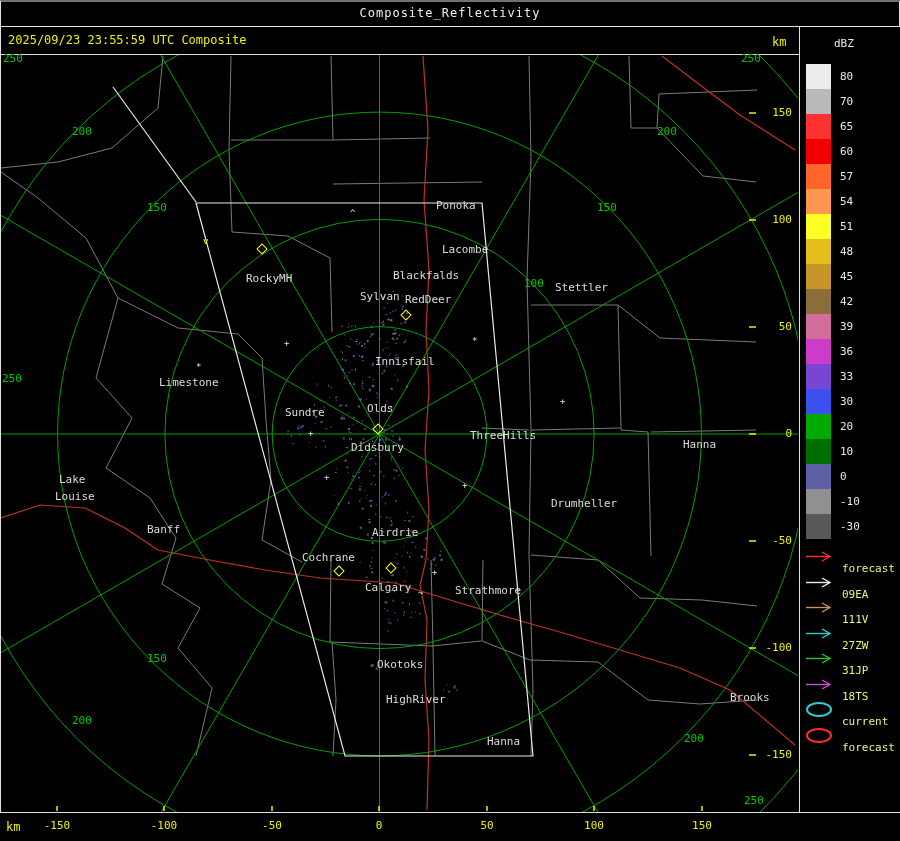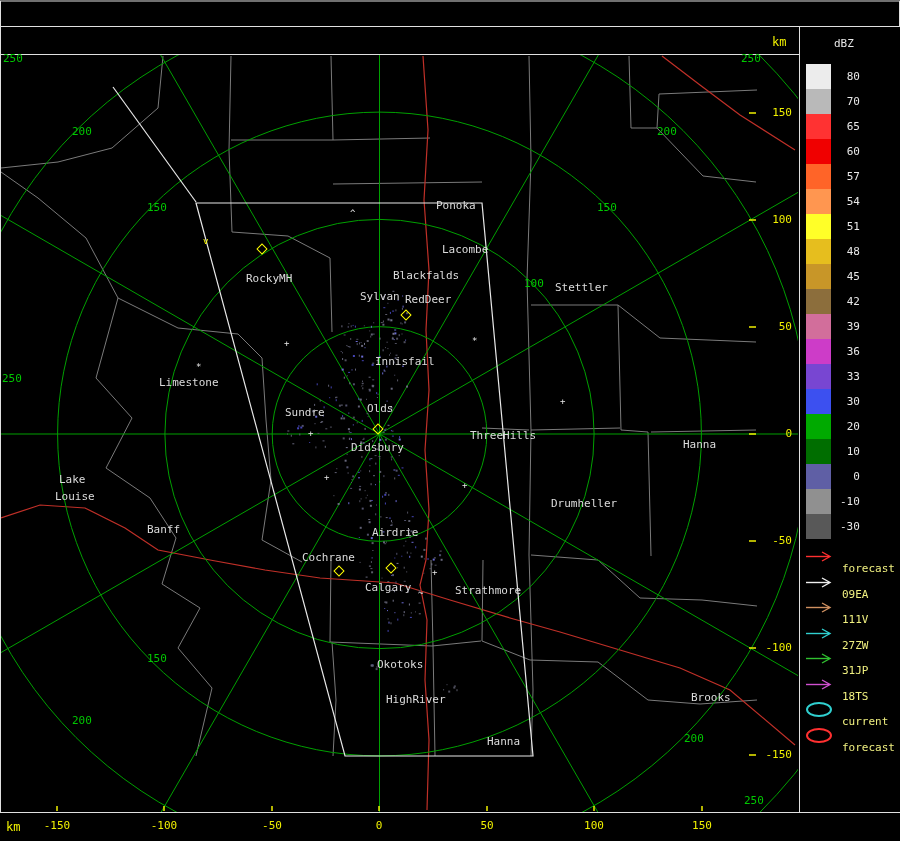--- a/index.html
+++ b/index.html
@@ -13,21 +13,21 @@
   .km-bottom{position:absolute;left:6px;top:820px;color:#f0f000;font-size:12px;}
   .x-label{position:absolute;top:819px;transform:translateX(-50%);color:#f0f000;font-size:11px;}
   .y-label{position:absolute;left:754px;width:38px;text-align:right;color:#f0f000;font-size:11px;}
   .ring-label{position:absolute;color:#00c800;font-size:11px;}
   .city{position:absolute;color:#dcdcdc;font-size:11px;white-space:nowrap;}
   .mark{position:absolute;font-size:9px;color:#e8e8e8;}
   .diamond{position:absolute;width:6px;height:6px;border:1px solid #ffff00;transform:rotate(45deg);}
   .panel{position:absolute;left:800px;top:27px;width:100px;height:785px;background:#000;}
   .cb-unit{position:absolute;left:34px;top:10px;color:#e8e8e8;font-size:11px;}
   .cb-wrap{position:absolute;left:6px;top:37px;}
-  .cb-row{display:flex;align-items:center;height:25px;justify-content:space-between;}
+  .cb-row{display:flex;align-items:center;height:25px;}
   .cb-swatch{width:25px;height:25px;}
   .cb-label{margin-left:9px;color:#e8e8e8;font-size:11px;}
   .lg-wrap{position:absolute;left:4px;top:517px;}
   .lg-row{display:flex;align-items:center;height:25.5px;}
   .lg-label{margin-left:4px;color:#f0f080;font-size:11px;margin-top:24px;}
 </style>
 </head>
 <body>
 
 <div class="stage">
@@ -476,21 +476,25 @@
       <line x1="0" y1="1" x2="900" y2="1"></line>
       <line x1="0" y1="26.5" x2="900" y2="26.5"></line>
       <line x1="0" y1="54.5" x2="799" y2="54.5"></line>
       <line x1="799.5" y1="26.5" x2="799.5" y2="812.5"></line>
       <line x1="0" y1="812.5" x2="900" y2="812.5"></line>
       <line x1="0.5" y1="1" x2="0.5" y2="812.5"></line>
       <line x1="899.5" y1="1" x2="899.5" y2="812.5"></line>
     </g>
   </svg>
 
-
+  <div class="titlebar">
+    <span>Composite_Reflectivity</span>
+  </div>
+
+  <div class="timestamp">2025/09/23 23:55:59 UTC Composite</div>
   <div class="km-top">km</div>
 
   <div id="ring-labels">
       <div class="ring-label" style="left: 3px; top: 52px; color: rgb(0, 200, 0);">250</div>
       <div class="ring-label" style="left: 72px; top: 125px; color: rgb(0, 200, 0);">200</div>
       <div class="ring-label" style="left: 147px; top: 201px; color: rgb(0, 200, 0);">150</div>
       <div class="ring-label" style="left: 524px; top: 277px; color: rgb(0, 200, 0);">100</div>
       <div class="ring-label" style="left: 597px; top: 201px; color: rgb(0, 200, 0);">150</div>
       <div class="ring-label" style="left: 657px; top: 125px; color: rgb(0, 200, 0);">200</div>
       <div class="ring-label" style="left: 741px; top: 52px; color: rgb(0, 200, 0);">250</div>
@@ -518,21 +522,21 @@
       <div class="city" style="left: 59px; top: 473px;">Lake</div>
       <div class="city" style="left: 55px; top: 490px;">Louise</div>
       <div class="city" style="left: 551px; top: 485px; margin-top: 12px;">Drumheller</div>
       <div class="city" style="left: 147px; top: 523px;">Banff</div>
       <div class="city" style="left: 372px; top: 526px;">Airdrie</div>
       <div class="city" style="left: 302px; top: 551px;">Cochrane</div>
       <div class="city" style="left: 365px; top: 581px;">Calgary</div>
       <div class="city" style="left: 455px; top: 584px;">Strathmore</div>
       <div class="city" style="left: 377px; top: 658px;">Okotoks</div>
       <div class="city" style="left: 386px; top: 693px;">HighRiver</div>
-      <div class="city" style="left: 691px; top: 691px; text-align: right;">Brooks</div>
+      <div class="city" style="left: 730px; top: 691px; text-align: right;">Brooks</div>
       <div class="city" style="left: 487px; top: 735px;">Hanna</div>
     </div>
   <div id="city-markers">
       <div class="diamond" style="left: 258px; top: 245px;"></div>
       <div class="diamond" style="left: 402px; top: 311px;"></div>
       <div class="diamond" style="left: 374px; top: 425px;"></div>
       <div class="diamond" style="left: 335px; top: 567px;"></div>
       <div class="diamond" style="left: 387px; top: 564px;"></div>
     </div>
   <div id="small-marks">

